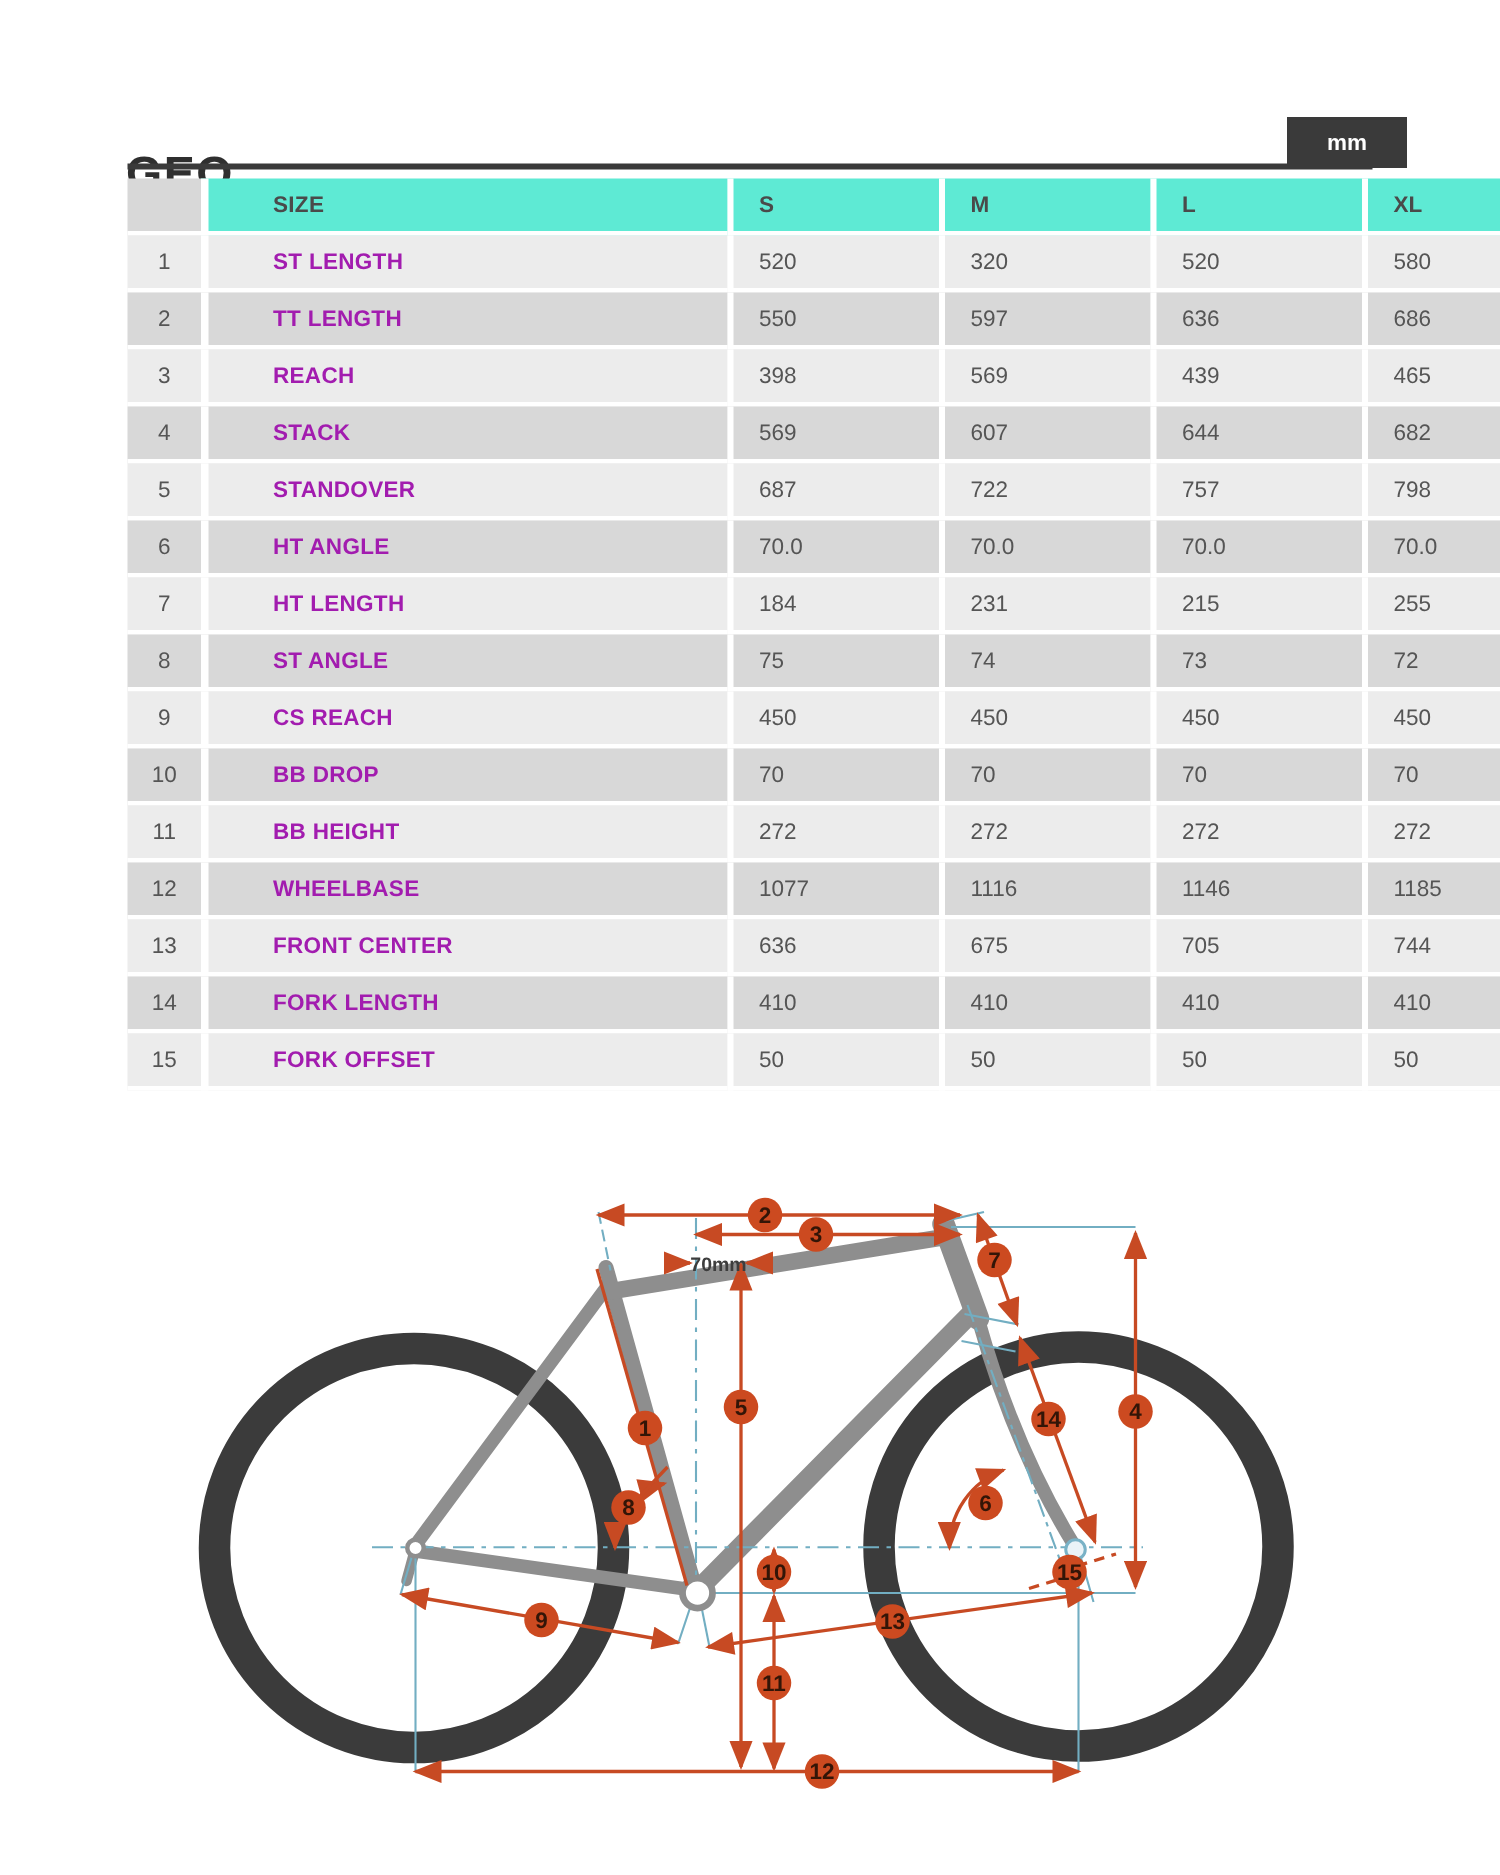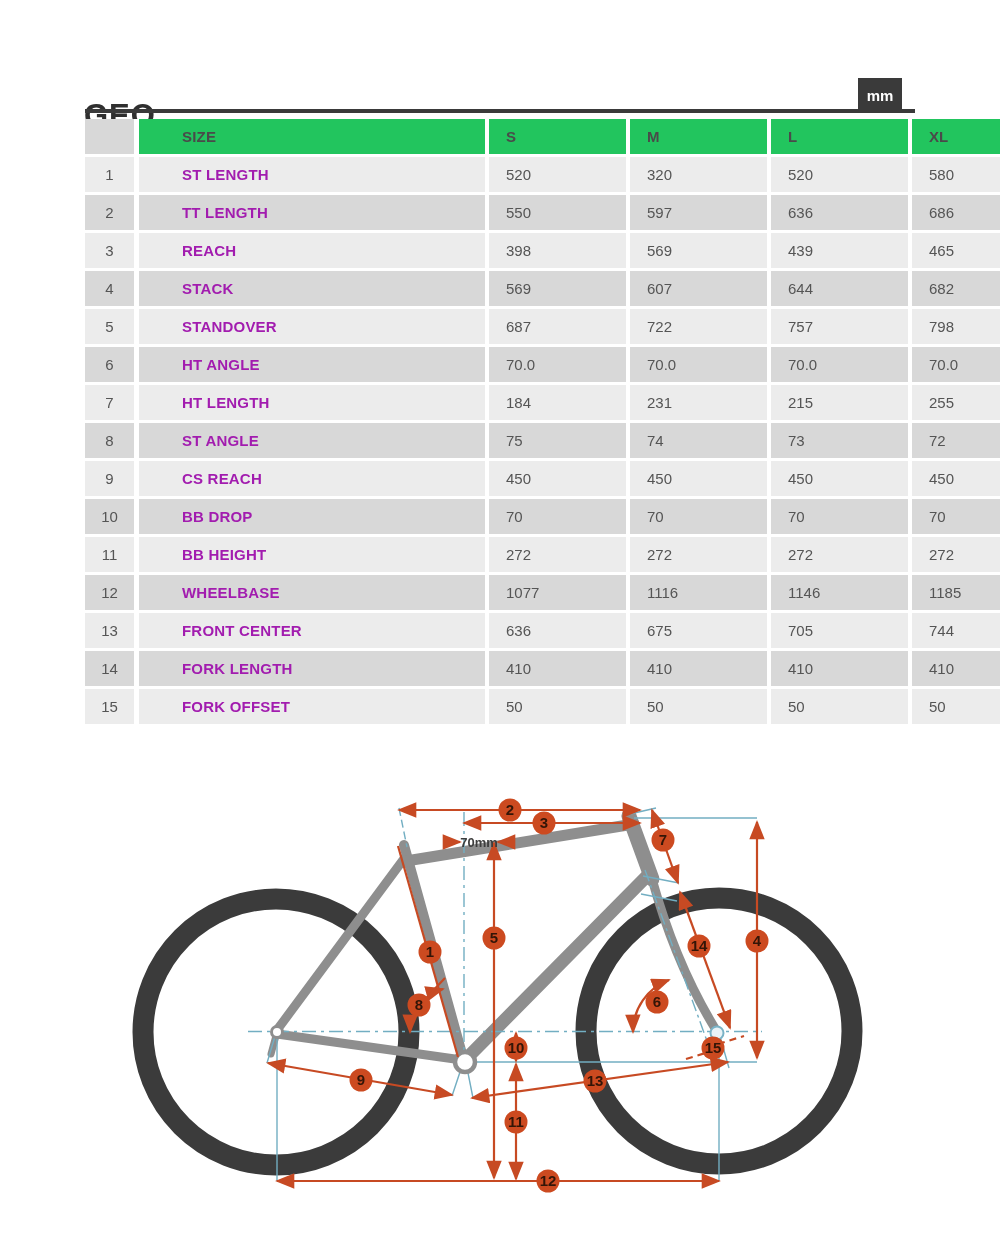--- a/index.html
+++ b/index.html
@@ -2,35 +2,35 @@
 <html><head>
 <meta charset="utf-8">
 <style>
   html,body{margin:0;padding:0;background:#fff;}
   .page{position:relative;width:1000px;height:1250px;background:#fff;overflow:hidden;
         font-family:"Liberation Sans",sans-serif;color:#4a4a4a;}
   
   .geo-title{position:absolute;left:84px;top:70px;font-size:31px;font-weight:bold;
              letter-spacing:1px;color:#2f2f2f;margin-top:28px;}
   .title-rule{position:absolute;left:85px;top:109px;width:830px;height:4px;background:#3a3a3a;}
-  .unit-badge{position:absolute;left:858px;top:78px;width:44px;height:34px;background:#3a3a3a;
+  .unit-badge{position:absolute;left:858px;top:78px;width:80px;height:34px;background:#3a3a3a;
               color:#fff;font-size:15px;font-weight:bold;display:flex;align-items:center;
               justify-content:center;}
   
   table.geo{position:absolute;left:85px;top:119px;width:830px;border-collapse:separate;
             border-spacing:0;table-layout:fixed;font-size:15px;}
   table.geo td,table.geo th{height:35px;padding:0;vertical-align:middle;
             border-bottom:3px solid #fff;overflow:hidden;white-space:nowrap;}
   table.geo .c-num{width:49px;text-align:center;}
   table.geo .c-label{width:303px;text-align:left;padding-left:43px;border-left:5px solid #fff;
             font-weight:bold;letter-spacing:.2px;}
   table.geo .c-val{width:120px;text-align:left;padding-left:17px;border-left:4px solid #fff;}
   table.geo tr.shade-a td,table.geo tr.shade-a th{background:#ececec;}
   table.geo tr.shade-b td,table.geo tr.shade-b th{background:#d8d8d8;}
-  table.geo thead th{background:#22c55e;font-weight:bold;text-align:left;color:#4a4a4a;}
+  table.geo thead th{background:#5eead4;font-weight:bold;text-align:left;color:#4a4a4a;}
   table.geo thead th.c-num{background:#d8d8d8;}
   table.geo td{color:#555;}
   table.geo td.c-label{color:#a21caf;}
   
   .diagram{position:absolute;left:0;top:680px;width:1000px;height:555px;}
   .marker-num{font-size:15px;font-weight:bold;fill:#331507;}
   .dim-note{font-size:13px;font-weight:bold;fill:#3d3d3d;}
 </style>
 </head>
 <body>

